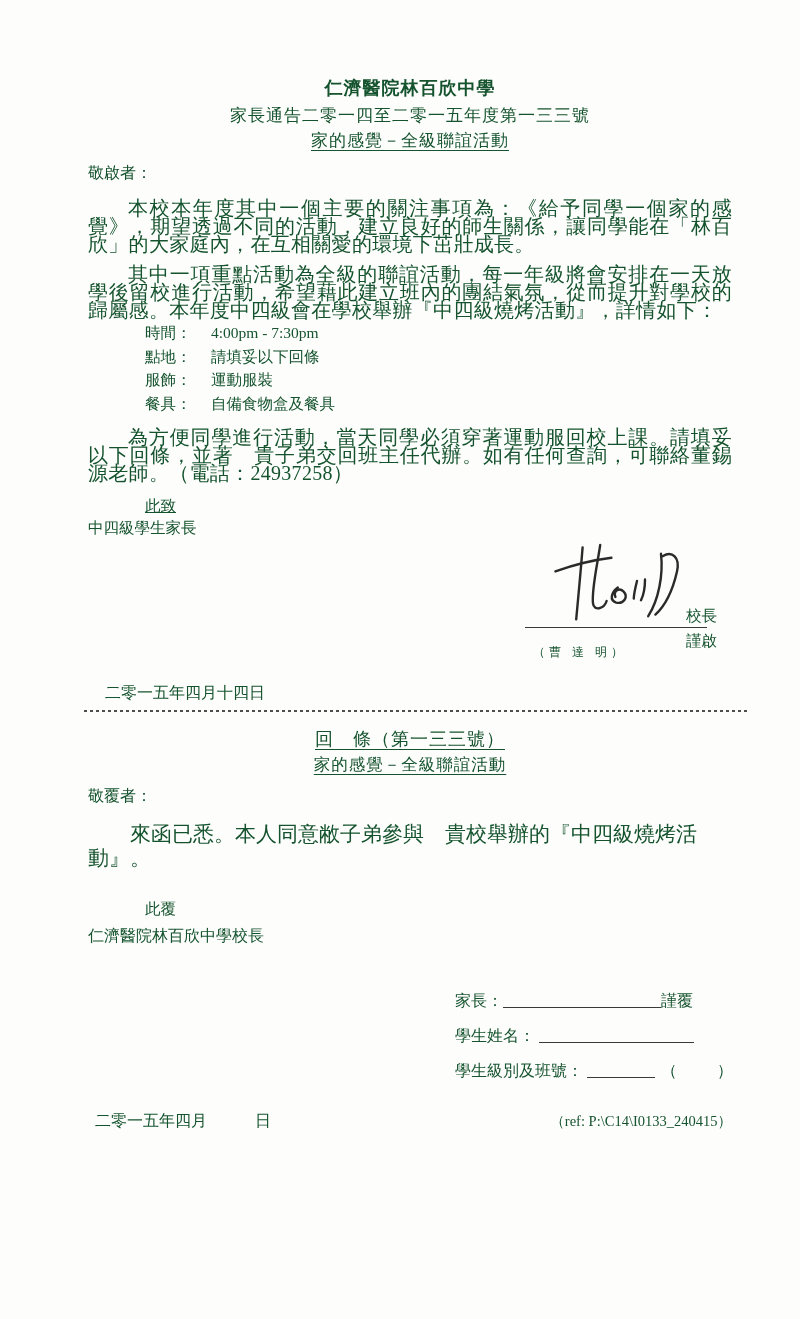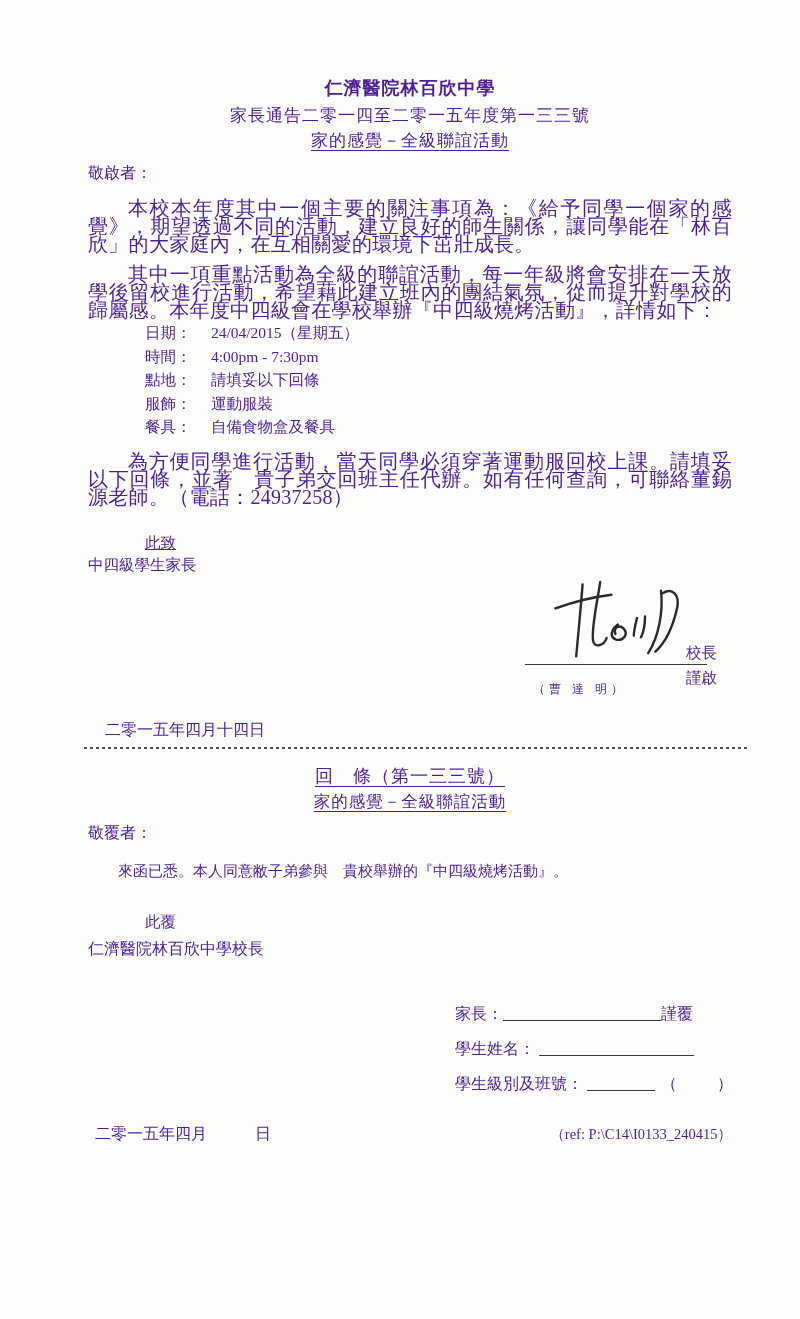--- a/index.html
+++ b/index.html
@@ -3,57 +3,57 @@
 <meta charset="utf-8">
 <style>
   * { margin: 0; padding: 0; box-sizing: border-box; }
   html, body { background: #e8e8e8; }
   .page {
     position: relative;
     width: 800px;
     height: 1319px;
     margin: 0 auto;
     background: #fdfdfc;
-    color: #4c1d95;
+    color: #14532d;
     font-family: "Liberation Serif", "DejaVu Serif", serif;
     font-size: 15.5px;
     padding: 76px 68px 0 88px;
     overflow: hidden;
   }
   .center { text-align: center; }
   .doc-title { font-size: 18px; font-weight: bold; line-height: 25px; letter-spacing: 1px; }
   .doc-subtitle { font-size: 17px; line-height: 24px; margin-top: 3px; letter-spacing: 1px; }
   .doc-activity { font-size: 17px; line-height: 24px; margin-top: 1px; letter-spacing: 1px;
     text-decoration: underline; text-underline-offset: 4px; }
   .salutation { margin-top: 9px; line-height: 22px; font-size: 16px; }
   .para { line-height: 18px; text-indent: 2em; text-align: justify; font-size: 20px; letter-spacing: 0.3px; }
   .para-1 { margin-top: 15px; }
   .para-2 { margin-top: 12px; }
   .para-3 { margin-top: 13px; }
   .details { margin-top: 2px; margin-left: 57px; }
   .detail-row { line-height: 23.5px; }
   .detail-label { display: inline-block; min-width: 52px; }
   .detail-value { margin-left: 14px; }
-  .closing { margin-top: 26px; margin-left: 57px; line-height: 22px; text-decoration: underline; }
+  .closing { margin-top: 13px; margin-left: 57px; line-height: 22px; text-decoration: underline; }
   .recipient { line-height: 22px; }
   .sig-block { margin-top: 66px; margin-left: auto; margin-right: 15px; width: 274px; }
   .sig-row { display: flex; align-items: flex-end; height: 28px; line-height: 22px; flex-direction: column; }
   .sig-line { position: relative; display: inline-block; width: 182px;
     border-bottom: 1.5px solid #3a3a3a; margin: 0 10px 2px 8px; height: 24px; }
   .sig-svg { position: absolute; left: 8px; bottom: -6px; }
   .sig-name { margin-top: 8px; line-height: 22px; text-align: center; letter-spacing: 4px; font-size: 12px; }
   .letter-date { margin-top: 19px; margin-left: 17px; line-height: 22px; font-size: 16px; }
   .cut-line { margin-top: 6px; margin-left: -4px; margin-right: -16px; height: 2px;
     background: repeating-linear-gradient(to right, #4d4d4d 0 3px, transparent 3px 6px); }
   .reply-title { margin-top: 15px; font-size: 18px; line-height: 24px;
     text-decoration: underline; text-underline-offset: 4px; letter-spacing: 1px; }
   .reply-subtitle { margin-top: 2px; font-size: 16.5px; line-height: 24px;
     text-decoration: underline; text-underline-offset: 4px; letter-spacing: 1px; }
   .reply-salutation { margin-top: 8px; line-height: 22px; font-size: 16px; }
-  .reply-body { margin-top: 15px; line-height: 24px; text-indent: 2em; font-size: 15px; }
+  .reply-body { margin-top: 15px; line-height: 24px; text-indent: 2em; font-size: 21px; }
   .reply-closing { margin-top: 28px; margin-left: 57px; line-height: 22px; }
   .reply-addressee { margin-top: 4px; line-height: 24px; font-size: 16px; }
   .fields { margin-top: 41px; margin-left: 367px; font-size: 16px; }
   .field-row { line-height: 24px; margin-top: 11px; white-space: nowrap; }
   .field-row:first-child { margin-top: 0; }
   .field-line { display: inline-block; border-bottom: 1.5px solid #3a3a3a; height: 18px;
     vertical-align: -2px; }
   .line-parent { width: 158px; }
   .line-student { width: 155px; margin-left: 4px; }
   .line-class { width: 68px; margin-left: 4px; margin-right: 6px; }
@@ -69,23 +69,20 @@
 
   <div class="center doc-title">仁濟醫院林百欣中學</div>
   <div class="center doc-subtitle">家長通告二零一四至二零一五年度第一三三號</div>
   <div class="center doc-activity">家的感覺－全級聯誼活動</div>
 
   <div class="salutation">敬啟者：</div>
   <p class="para para-1">本校本年度其中一個主要的關注事項為：《給予同學一個家的感覺》，期望透過不同的活動，建立良好的師生關係，讓同學能在「林百欣」的大家庭內，在互相關愛的環境下茁壯成長。</p>
   <p class="para para-2">其中一項重點活動為全級的聯誼活動，每一年級將會安排在一天放學後留校進行活動，希望藉此建立班內的團結氣氛，從而提升對學校的歸屬感。本年度中四級會在學校舉辦『中四級燒烤活動』，詳情如下：</p>
 
   <div class="details">
-    <div class="detail-row">
-      <span class="detail-label">日期：</span><span class="detail-value">24/04/2015（星期五）</span>
-    </div>
     <div class="detail-row">
       <span class="detail-label">時間：</span><span class="detail-value">4:00pm - 7:30pm</span>
     </div>
     <div class="detail-row">
       <span class="detail-label">點地：</span><span class="detail-value">請填妥以下回條</span>
     </div>
     <div class="detail-row">
       <span class="detail-label">服飾：</span><span class="detail-value">運動服裝</span>
     </div>
     <div class="detail-row">

